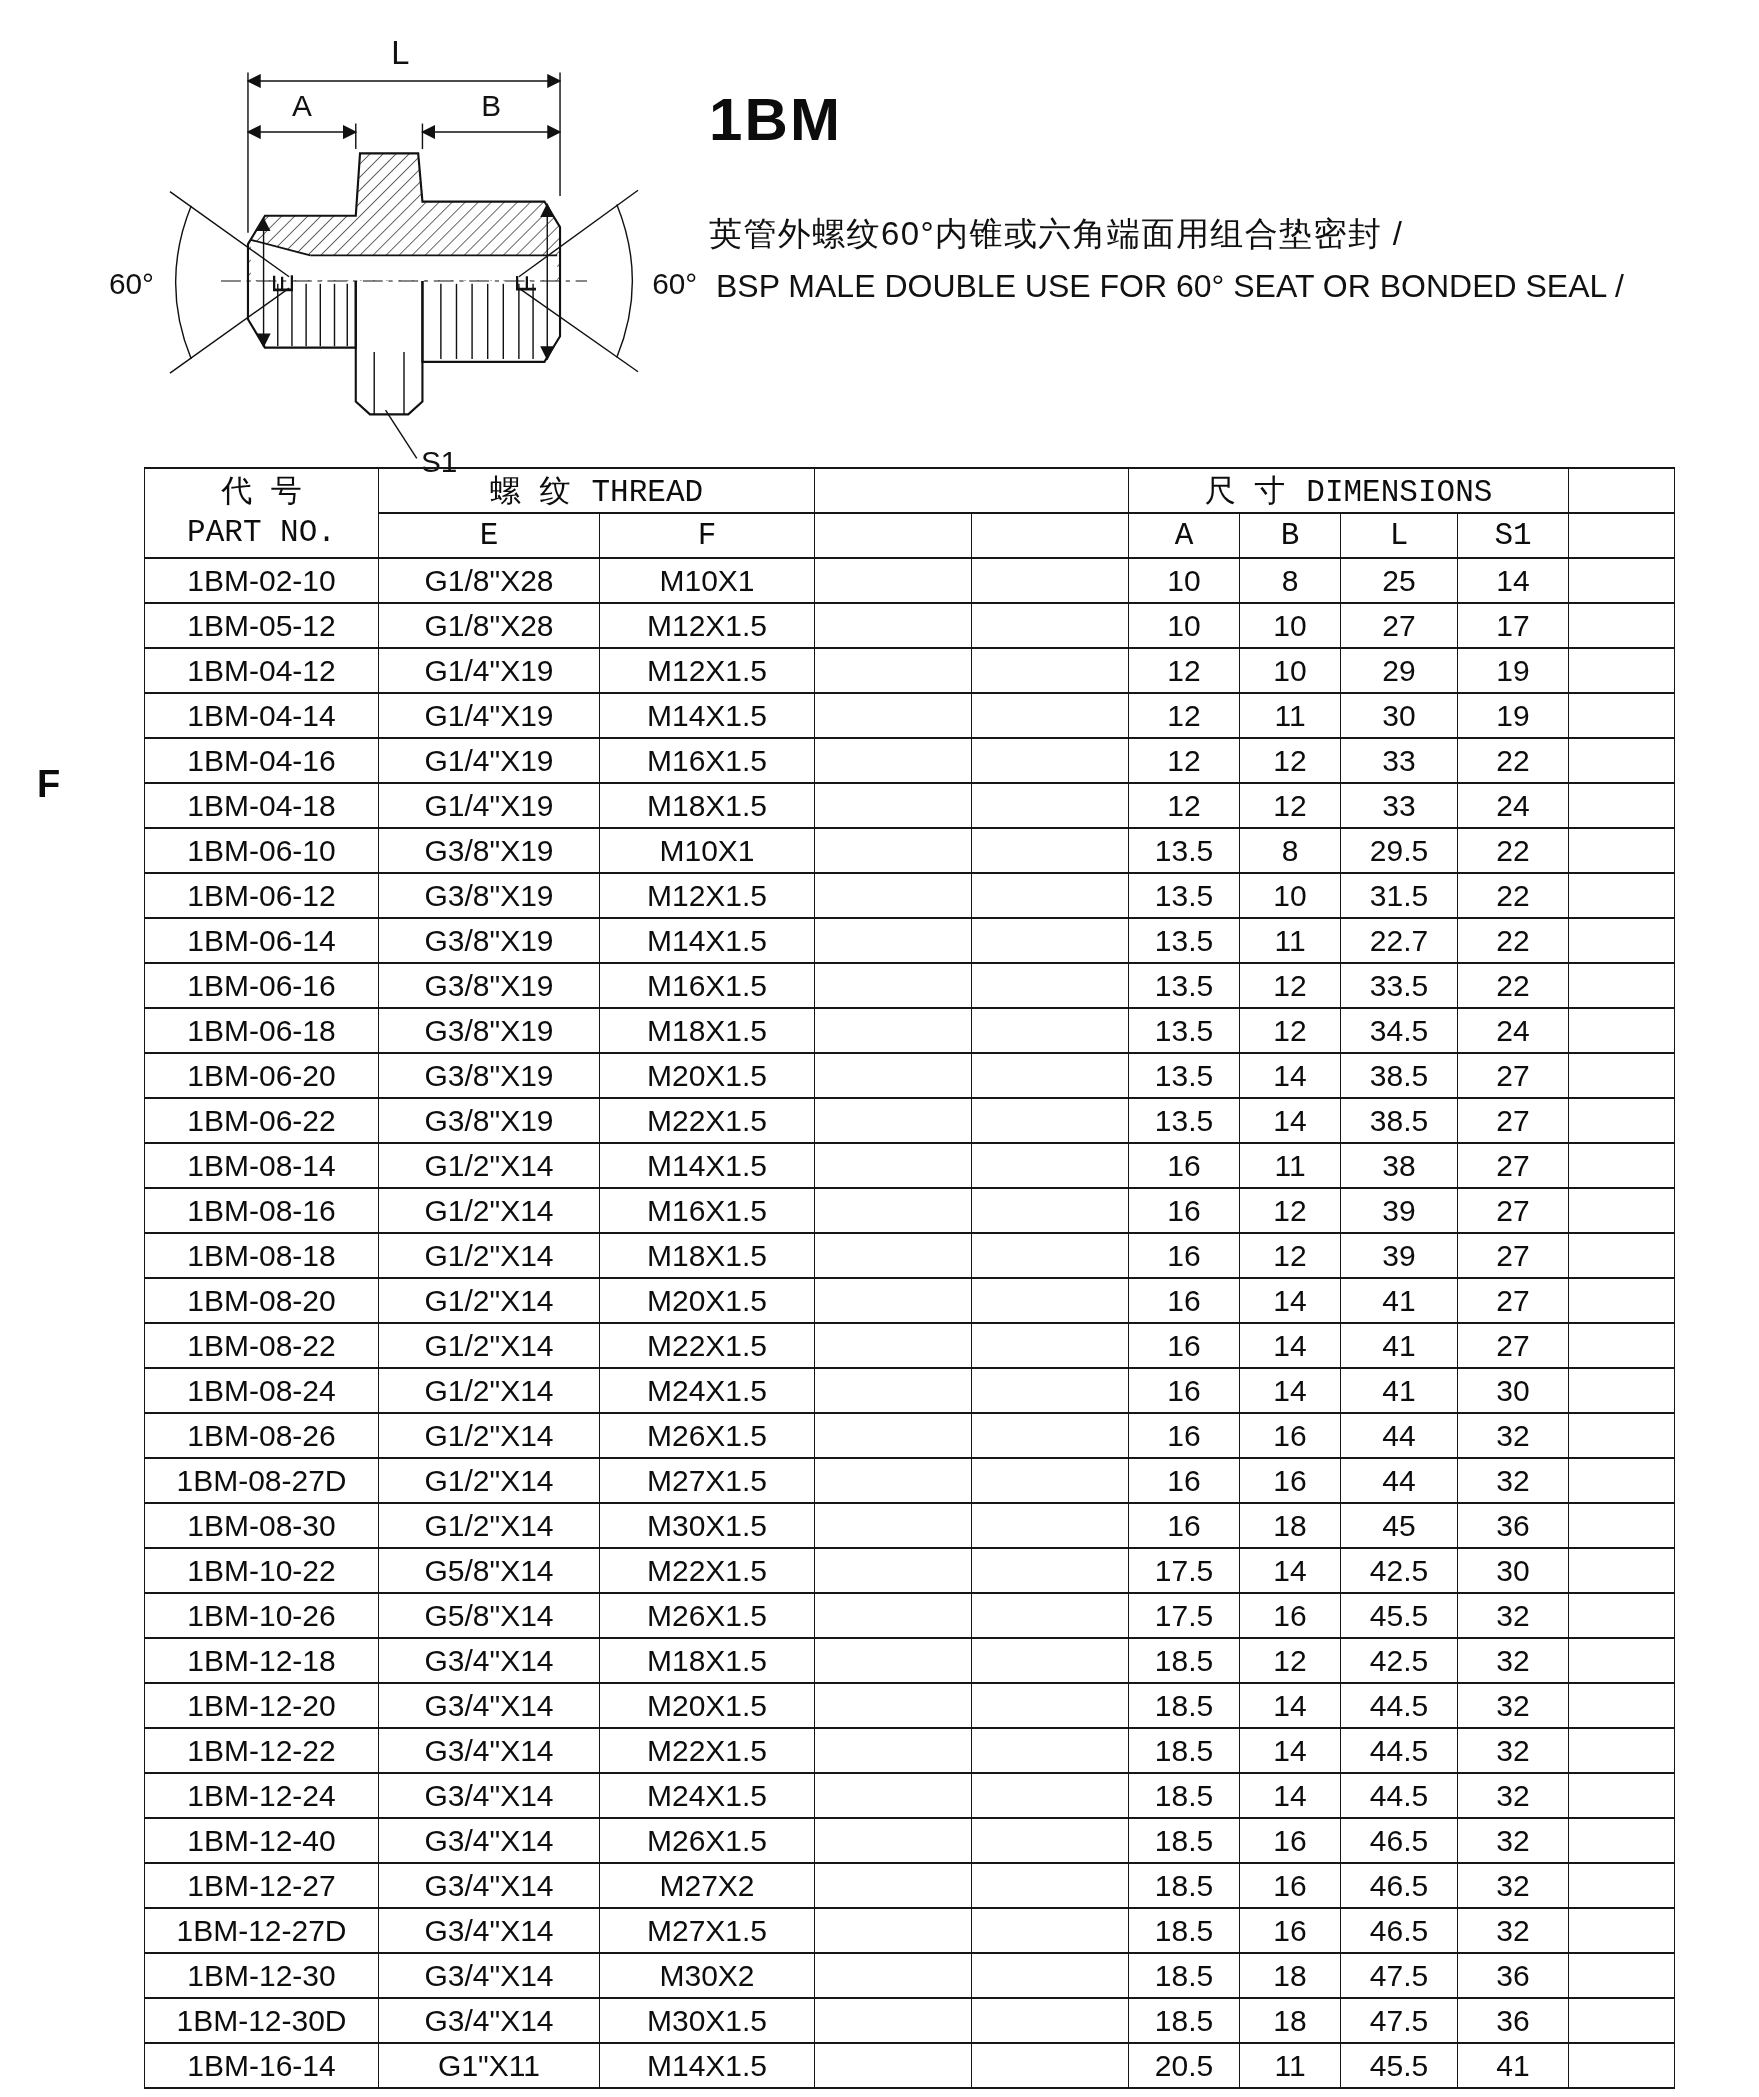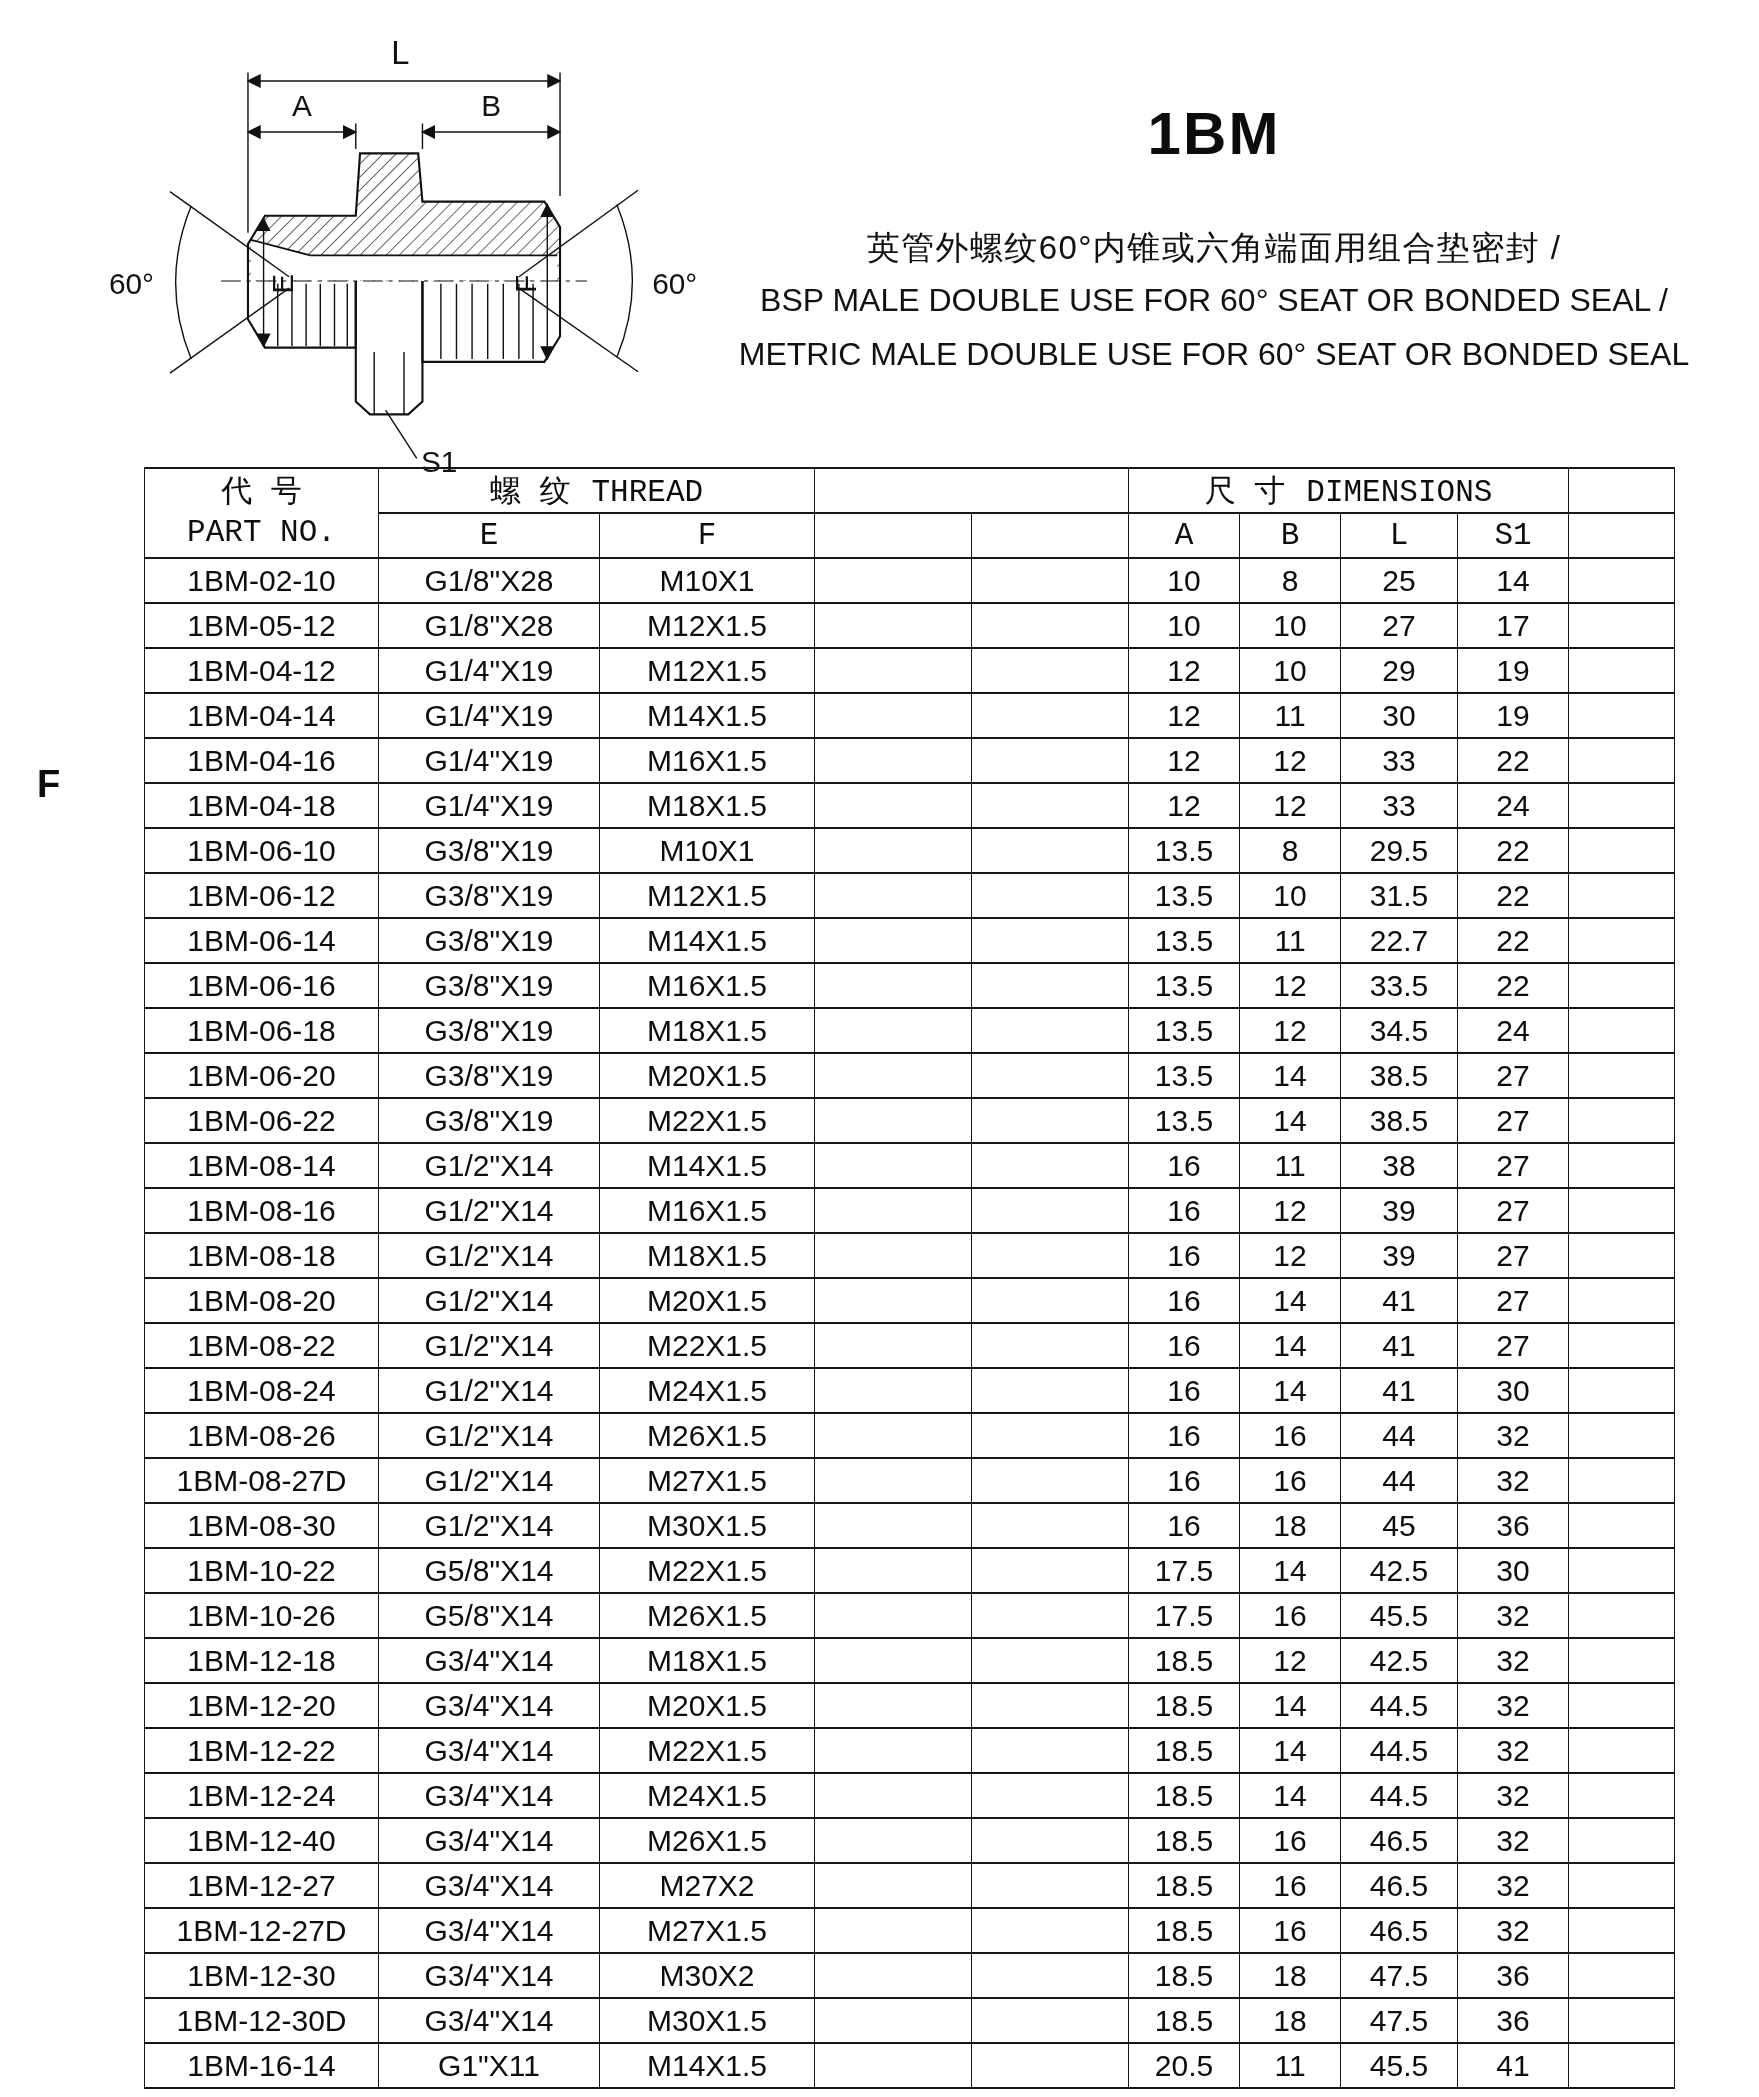--- a/index.html
+++ b/index.html
@@ -6,22 +6,22 @@
   body {
     width:1759px; height:2097px;
     position:relative;
     background:#ffffff;
     font-family:"Liberation Sans", sans-serif;
     color:#111;
   }
 
   
   .header-block {
-    position:absolute; left:709px; top:100px; width:1010px;
-    text-align:center;
+    position:absolute; left:709px; top:86px; width:1010px;
+    text-align:left;
   }
   .doc-title {
     font-size:60px; font-weight:bold; letter-spacing:2.1px;
     line-height:67px; margin:0 0 58px 0; color:#0c0c0c;
   }
   .desc-cn { font-size:33px; line-height:45px; letter-spacing:1.4px; margin:0 0 5.7px 0; }
   .desc-en { font-size:32px; line-height:47px; letter-spacing:0; margin:7px; }
 
   
   .section-letter {
@@ -51,21 +51,20 @@
   .hdr-two-line { line-height:40px; }
   .cjk-gap { display:inline-block; width:21px; }
 </style>
 </head>
 <body>
 
 <div class="header-block">
   <div class="doc-title">1BM</div>
   <div class="desc-cn">英管外螺纹60°内锥或六角端面用组合垫密封 /</div>
   <div class="desc-en">BSP MALE DOUBLE USE FOR 60°  SEAT OR BONDED SEAL /</div>
-  <div class="desc-en">METRIC MALE DOUBLE USE FOR 60° SEAT OR BONDED SEAL</div>
 </div>
 
 <div class="section-letter">F</div>
 
 <svg class="drawing" width="610" height="461" viewBox="0 0 860 650">
   <defs>
     <pattern id="hatch" width="13" height="13" patternUnits="userSpaceOnUse" patternTransform="rotate(45)">
       <line x1="0" y1="0" x2="0" y2="13" stroke="#2a2a2a" stroke-width="2"></line>
     </pattern>
     <marker id="arr" viewBox="0 0 10 10" refX="9" refY="5" markerWidth="10" markerHeight="10" orient="auto-start-reverse">

